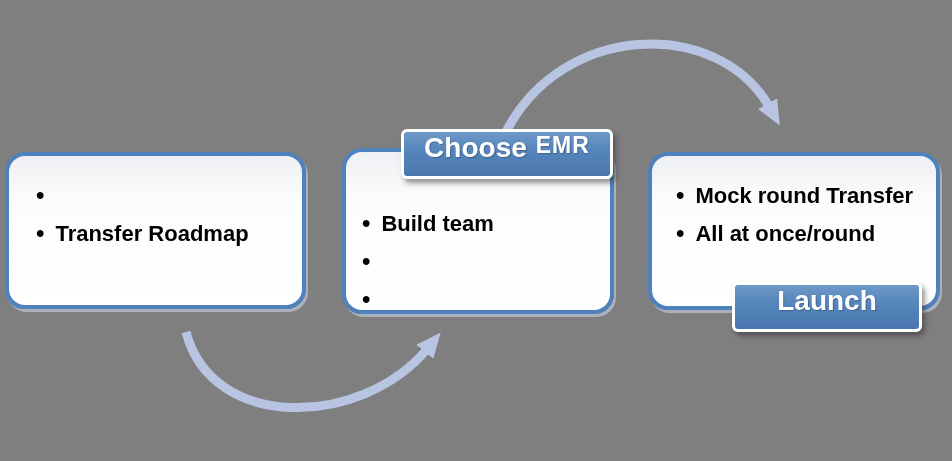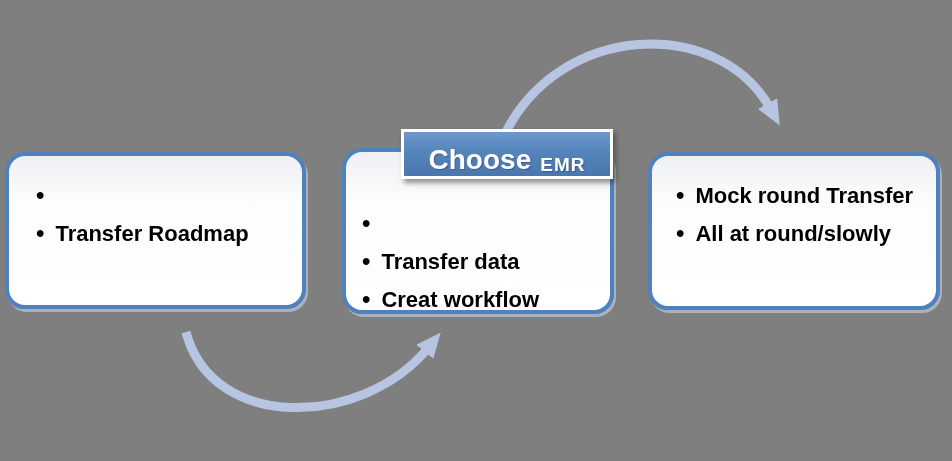--- a/index.html
+++ b/index.html
@@ -57,37 +57,37 @@
   }
   .list-planning { left: 36px;  top: 176px; }
   .list-choose   { left: 362px; top: 204px; }
   .list-launch   { left: 676px; top: 176px; }
 
   .tag {
     position: absolute;
     box-sizing: border-box;
     background: linear-gradient(180deg, #6e98c8 0%, #5484ba 45%, #4976ae 100%);
     border: 3px solid #ffffff;
-    border-radius: 0;
+    border-radius: 6px;
     box-shadow: 3px 4px 5px rgba(45,45,45,0.5);
     display: flex;
-    align-items: flex-end;
+    align-items: flex-start;
     justify-content: center;
     color: #ffffff;
     font-weight: bold;
     font-size: 28px;
     text-shadow: 1px 1px 1px rgba(0,0,0,0.25);
     z-index: 4;
     white-space: nowrap;
   }
   .tag-planning { left: 102px; top: 282px; width: 169px; height: 49px; }
   .tag-choose   { left: 401px; top: 129px; width: 212px; height: 50px; }
   .tag-launch   { left: 732px; top: 282px; width: 190px; height: 50px; }
   .tag .sub {
-    font-size: 19px;
+    font-size: 23px;
     margin-left: 9px;
     letter-spacing: 1px;
   }
 </style>
 </head>
 <body>
 
 <div class="canvas">
 
   <svg class="arrows" viewBox="0 0 952 461" xmlns="http://www.w3.org/2000/svg">
@@ -108,40 +108,42 @@
     <li>
       <span class="dot">•</span>
       <span>Transfer Roadmap</span>
     </li>
   </ul>
 
   <div class="step-box box-choose"></div>
   <ul class="bullets list-choose">
     <li>
       <span class="dot">•</span>
+      <span>Build team</span>
     </li>
     <li>
       <span class="dot">•</span>
-      <span>Transfer data</span>
     </li>
     <li>
       <span class="dot">•</span>
-      <span>Creat workflow</span>
     </li>
   </ul>
   <div class="tag tag-choose">
     <span>Choose</span>
     <span class="sub">EMR</span>
   </div>
 
   <div class="step-box box-launch"></div>
   <ul class="bullets list-launch">
     <li>
       <span class="dot">•</span>
       <span>Mock round Transfer</span>
     </li>
     <li>
       <span class="dot">•</span>
-      <span>All at round/slowly</span>
+      <span>All at once/round</span>
     </li>
   </ul>
+  <div class="tag tag-launch">
+    <span>Launch</span>
+  </div>
 
 </div>
 
 </body></html>

